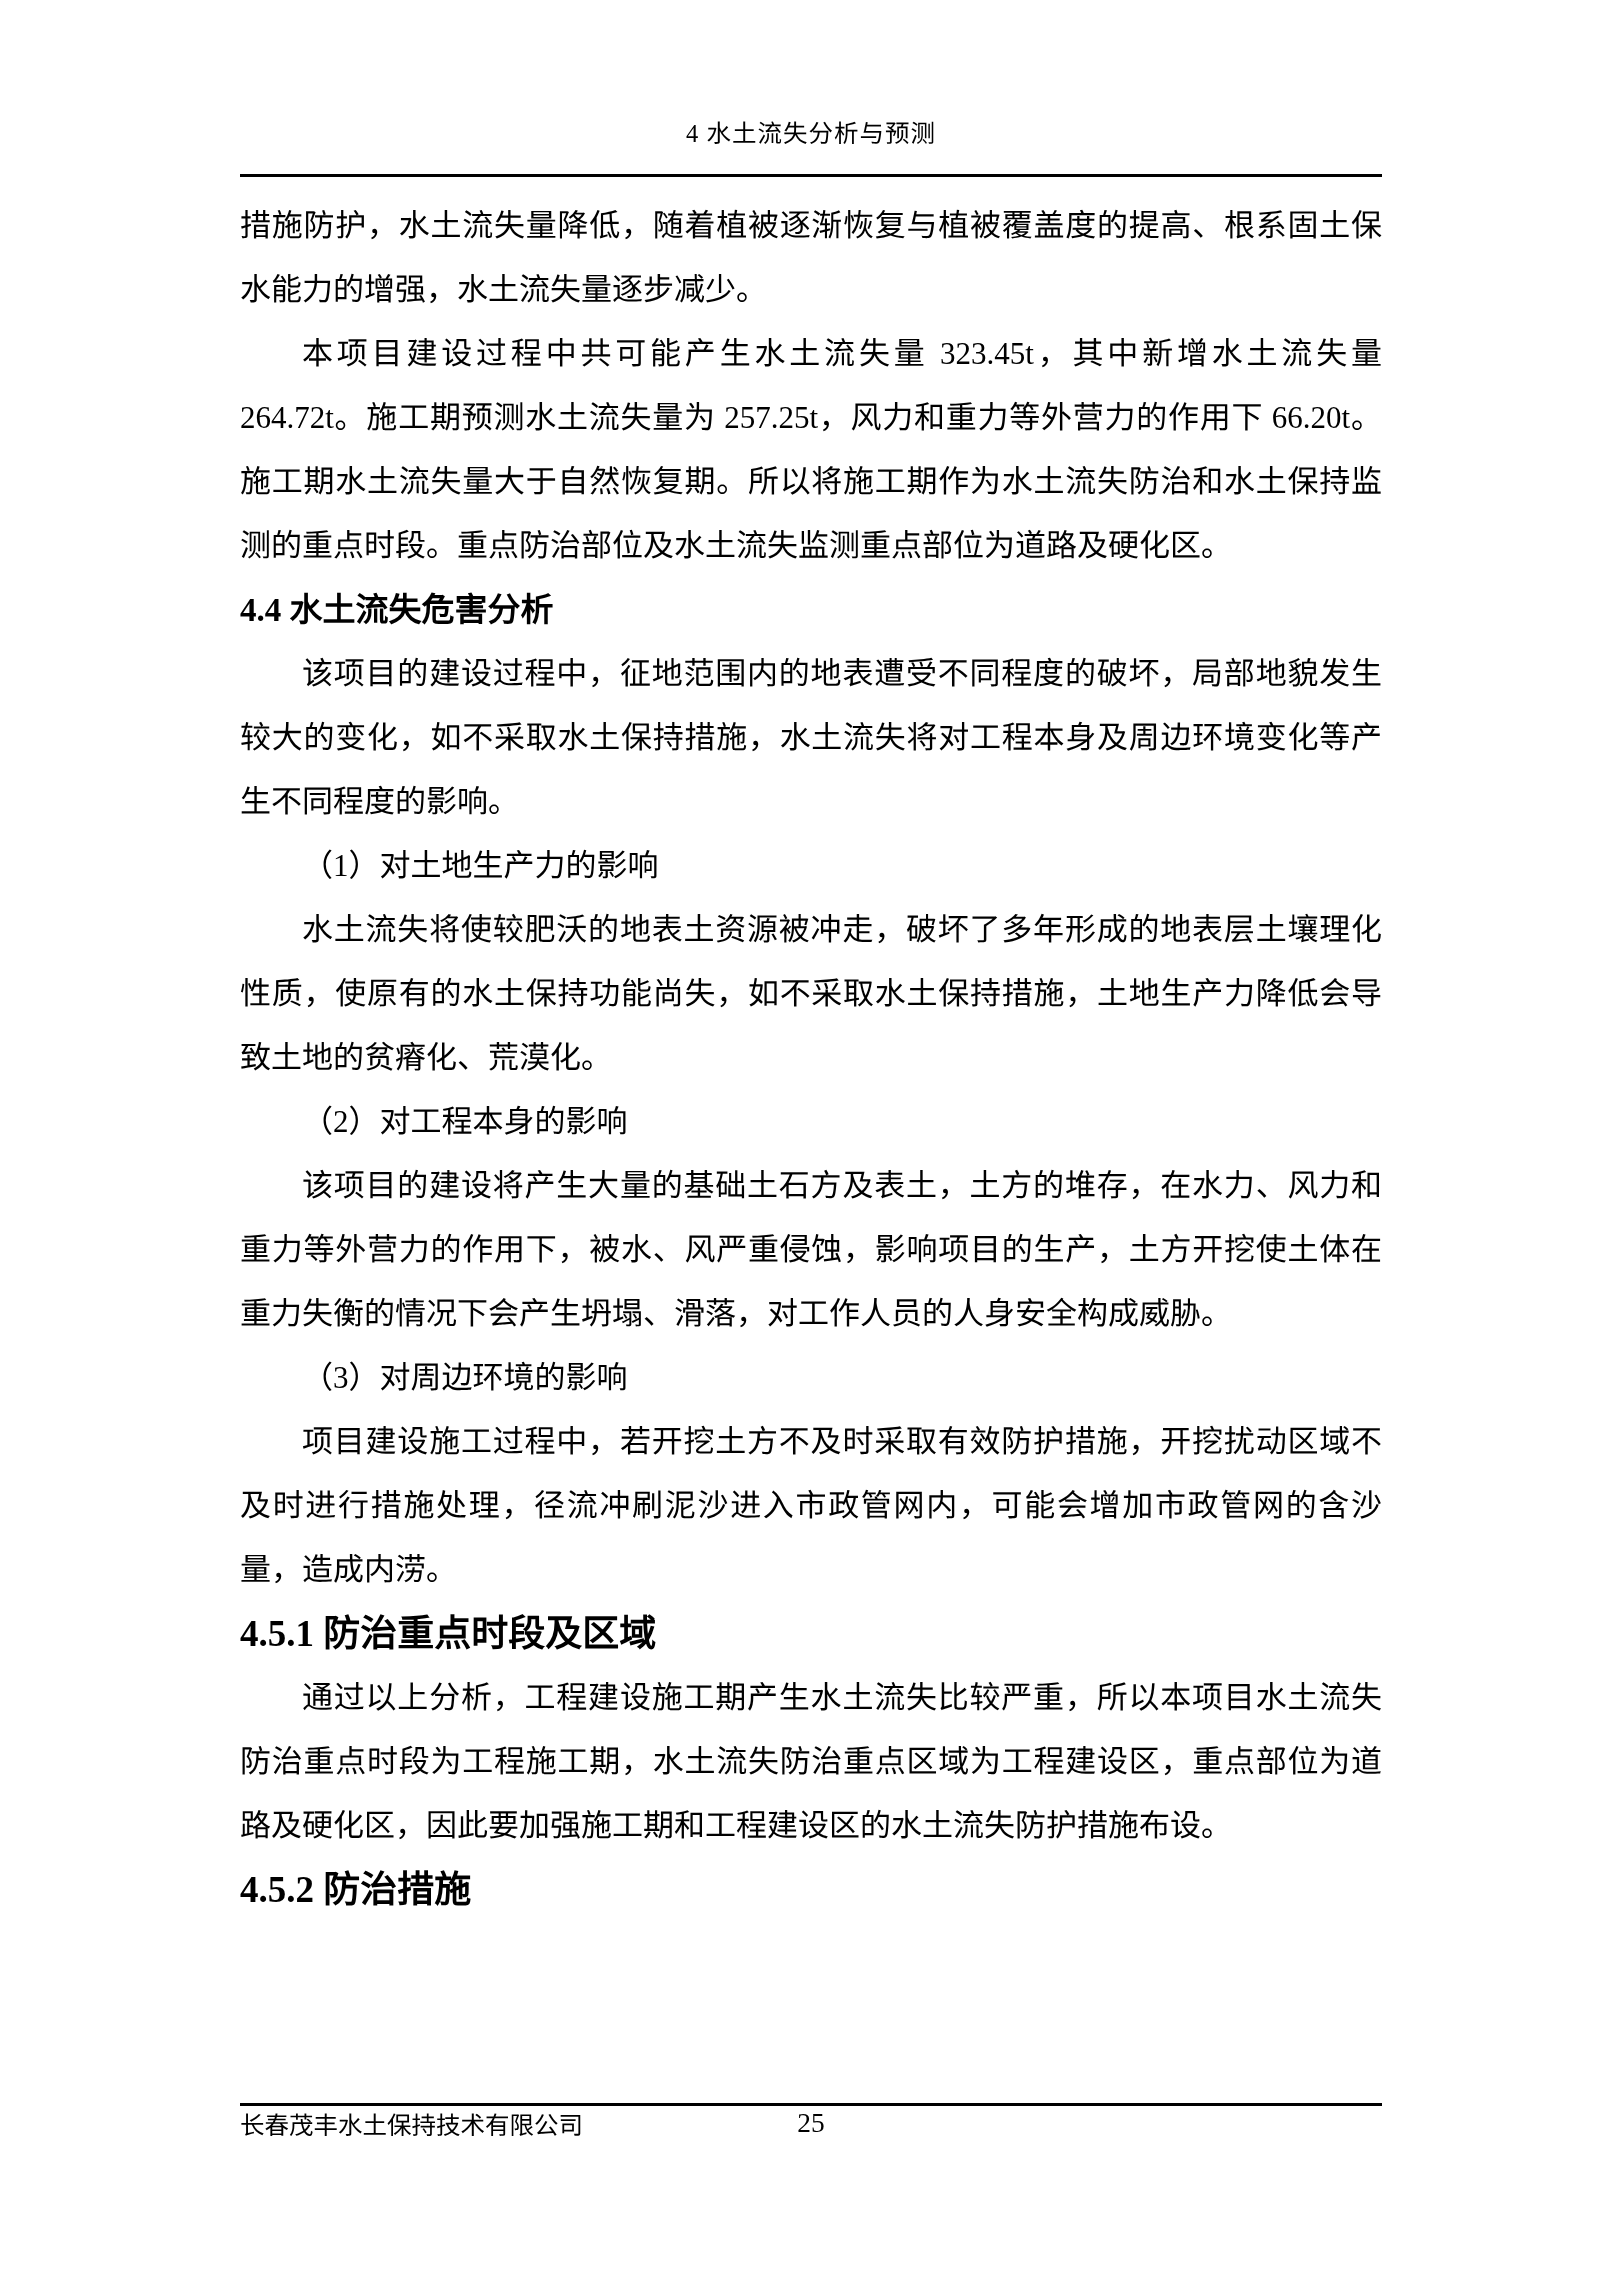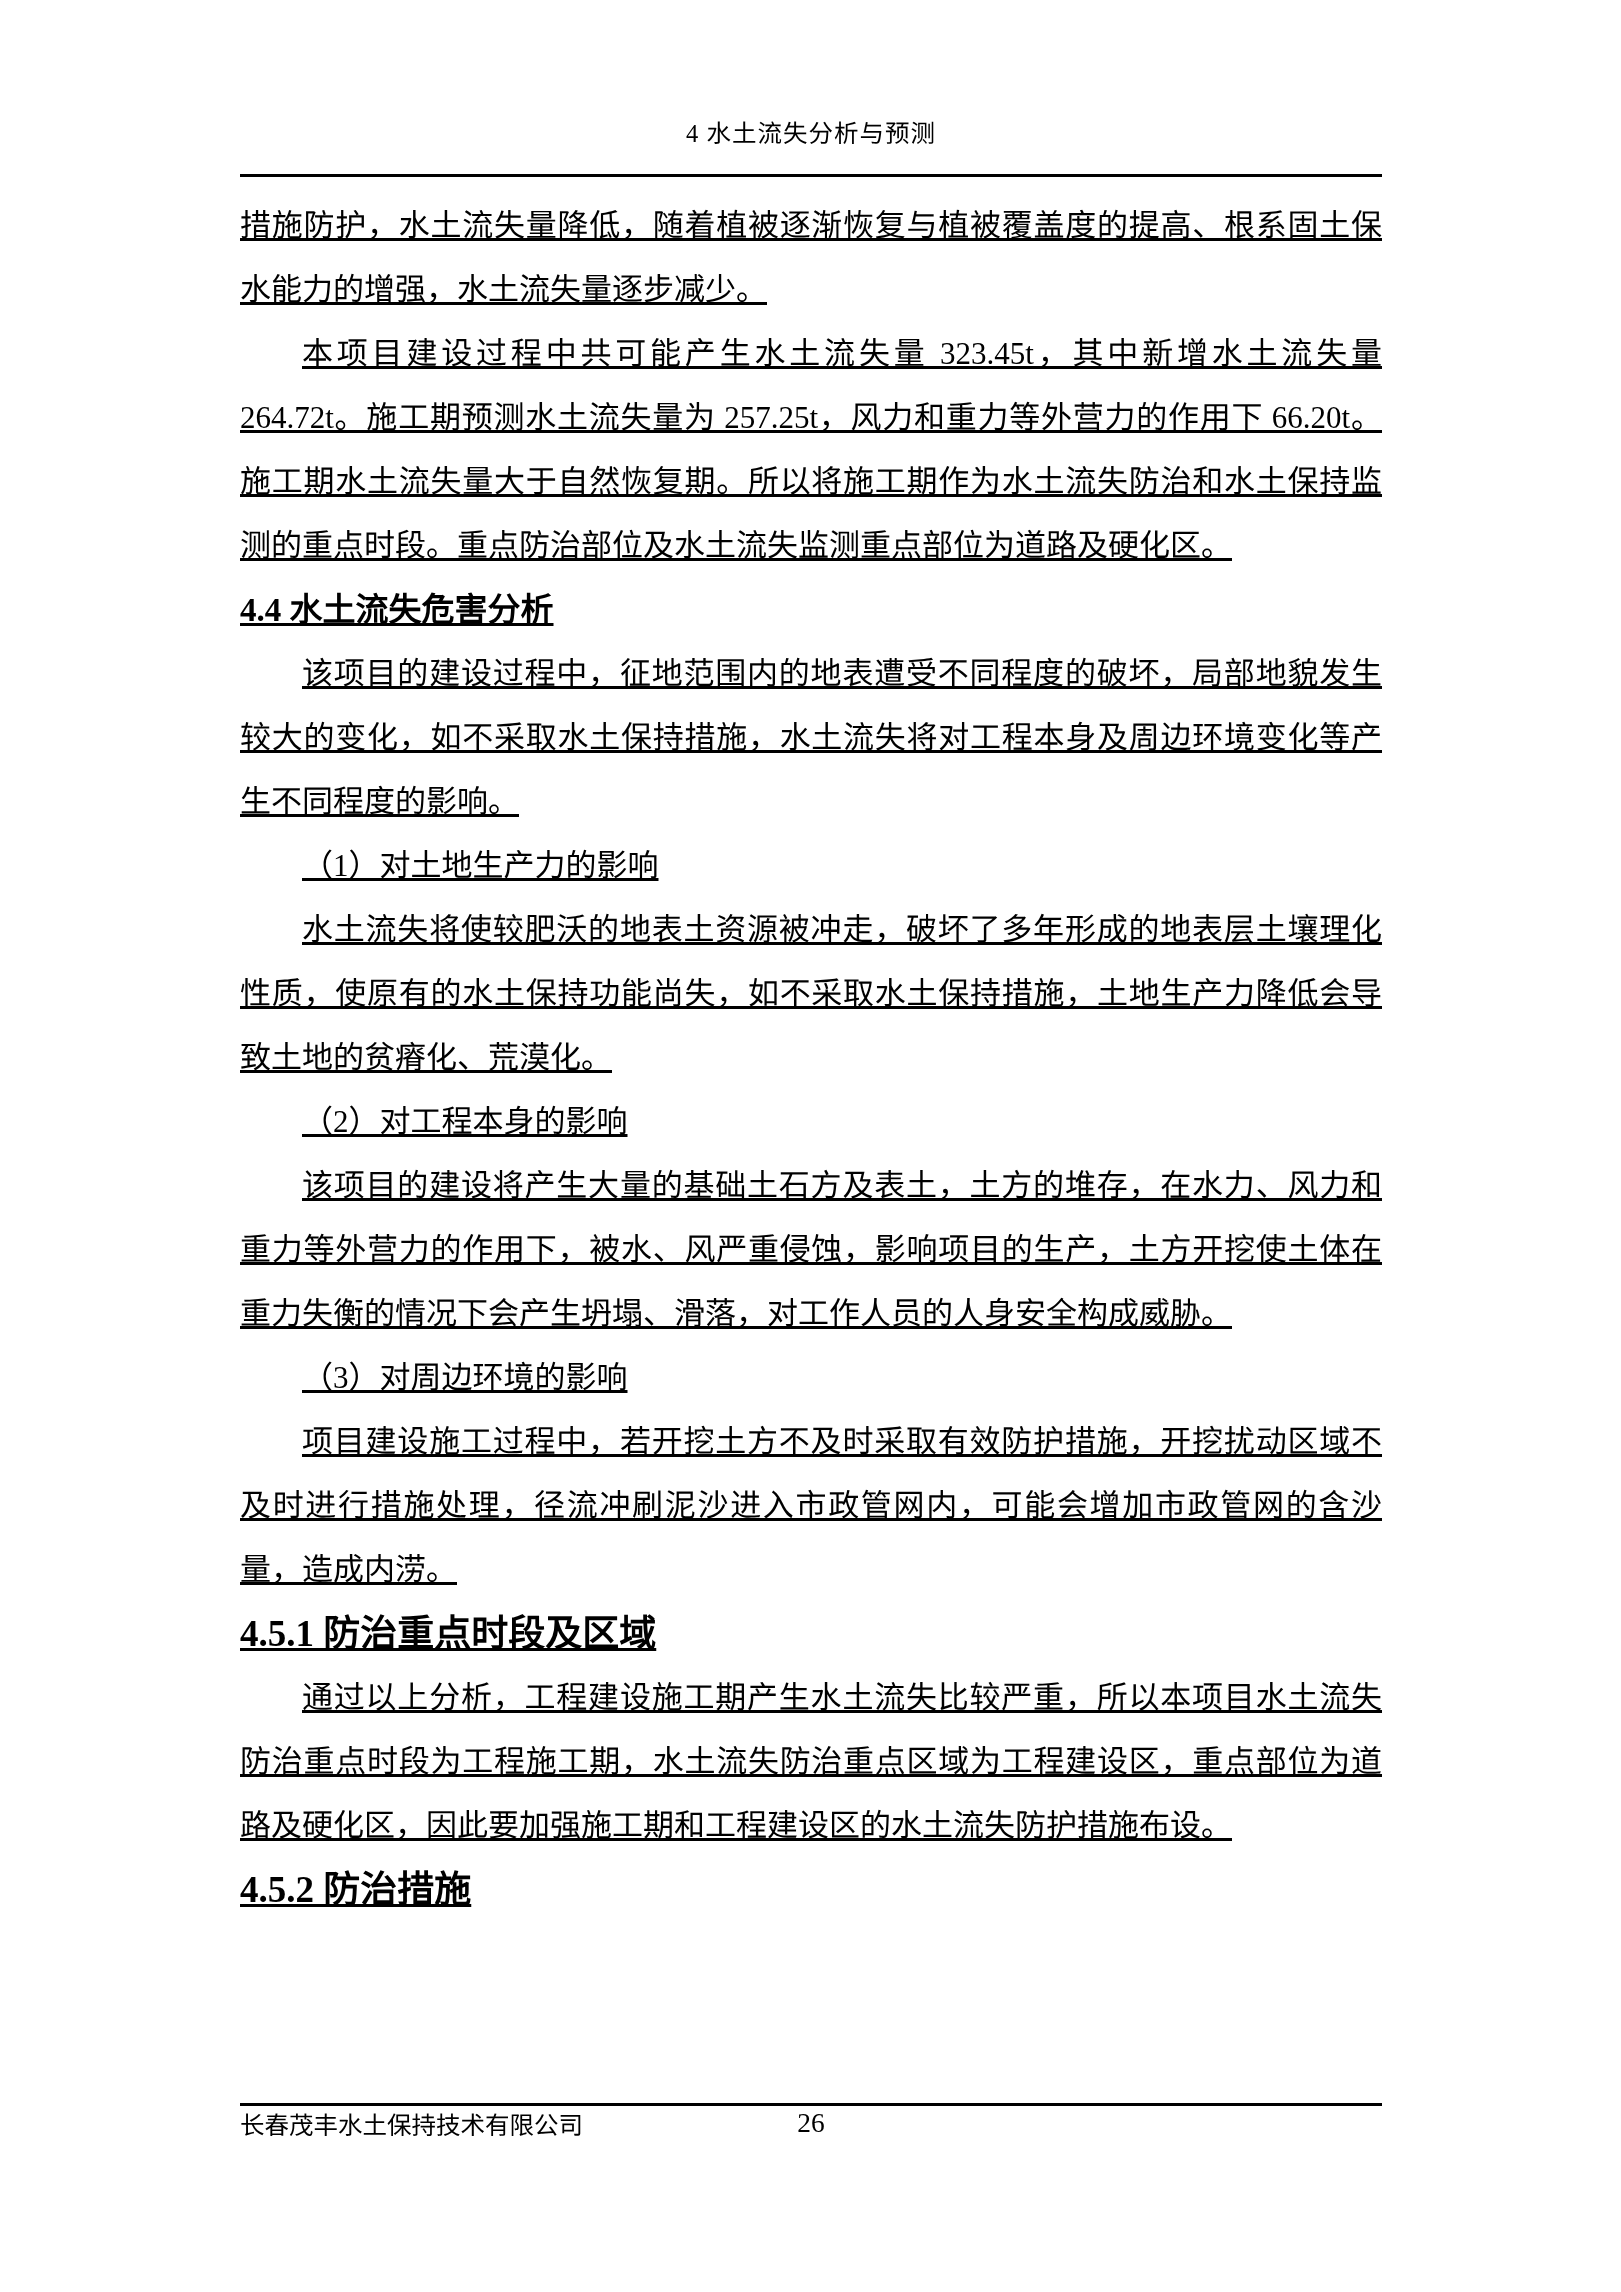--- a/index.html
+++ b/index.html
@@ -33,21 +33,21 @@
   }
   .body-block {
     position: absolute;
     left: 240px;
     top: 194px;
     width: 1142px;
     font-size: 31px;
     line-height: 64px;
     text-align: justify;
   }
-  .body-block p { margin: 0; text-decoration: underline; }
+  .body-block p { margin: 0; }
   .para { text-indent: 2em; }
   .para.cont { text-indent: 0; }
   .h2 {
     font-weight: bold;
     font-size: 33px;
     line-height: 64px;
   }
   .h3 {
     font-weight: bold;
     font-size: 37px;
@@ -102,18 +102,18 @@
       <p class="para">（3）对周边环境的影响</p>
       <p class="para">项目建设施工过程中，若开挖土方不及时采取有效防护措施，开挖扰动区域不及时进行措施处理，径流冲刷泥沙进入市政管网内，可能会增加市政管网的含沙量，造成内涝。</p>
       <p class="h3">4.5.1 防治重点时段及区域</p>
       <p class="para">通过以上分析，工程建设施工期产生水土流失比较严重，所以本项目水土流失防治重点时段为工程施工期，水土流失防治重点区域为工程建设区，重点部位为道路及硬化区，因此要加强施工期和工程建设区的水土流失防护措施布设。</p>
       <p class="h3">4.5.2 防治措施</p>
     </div>
 
   <div class="footer">
     <div class="footer-inner">
       <span class="company">长春茂丰水土保持技术有限公司</span>
-      <span class="pagenum">26</span>
+      <span class="pagenum">25</span>
     </div>
   </div>
 
 </div>
 
 
 </body></html>

